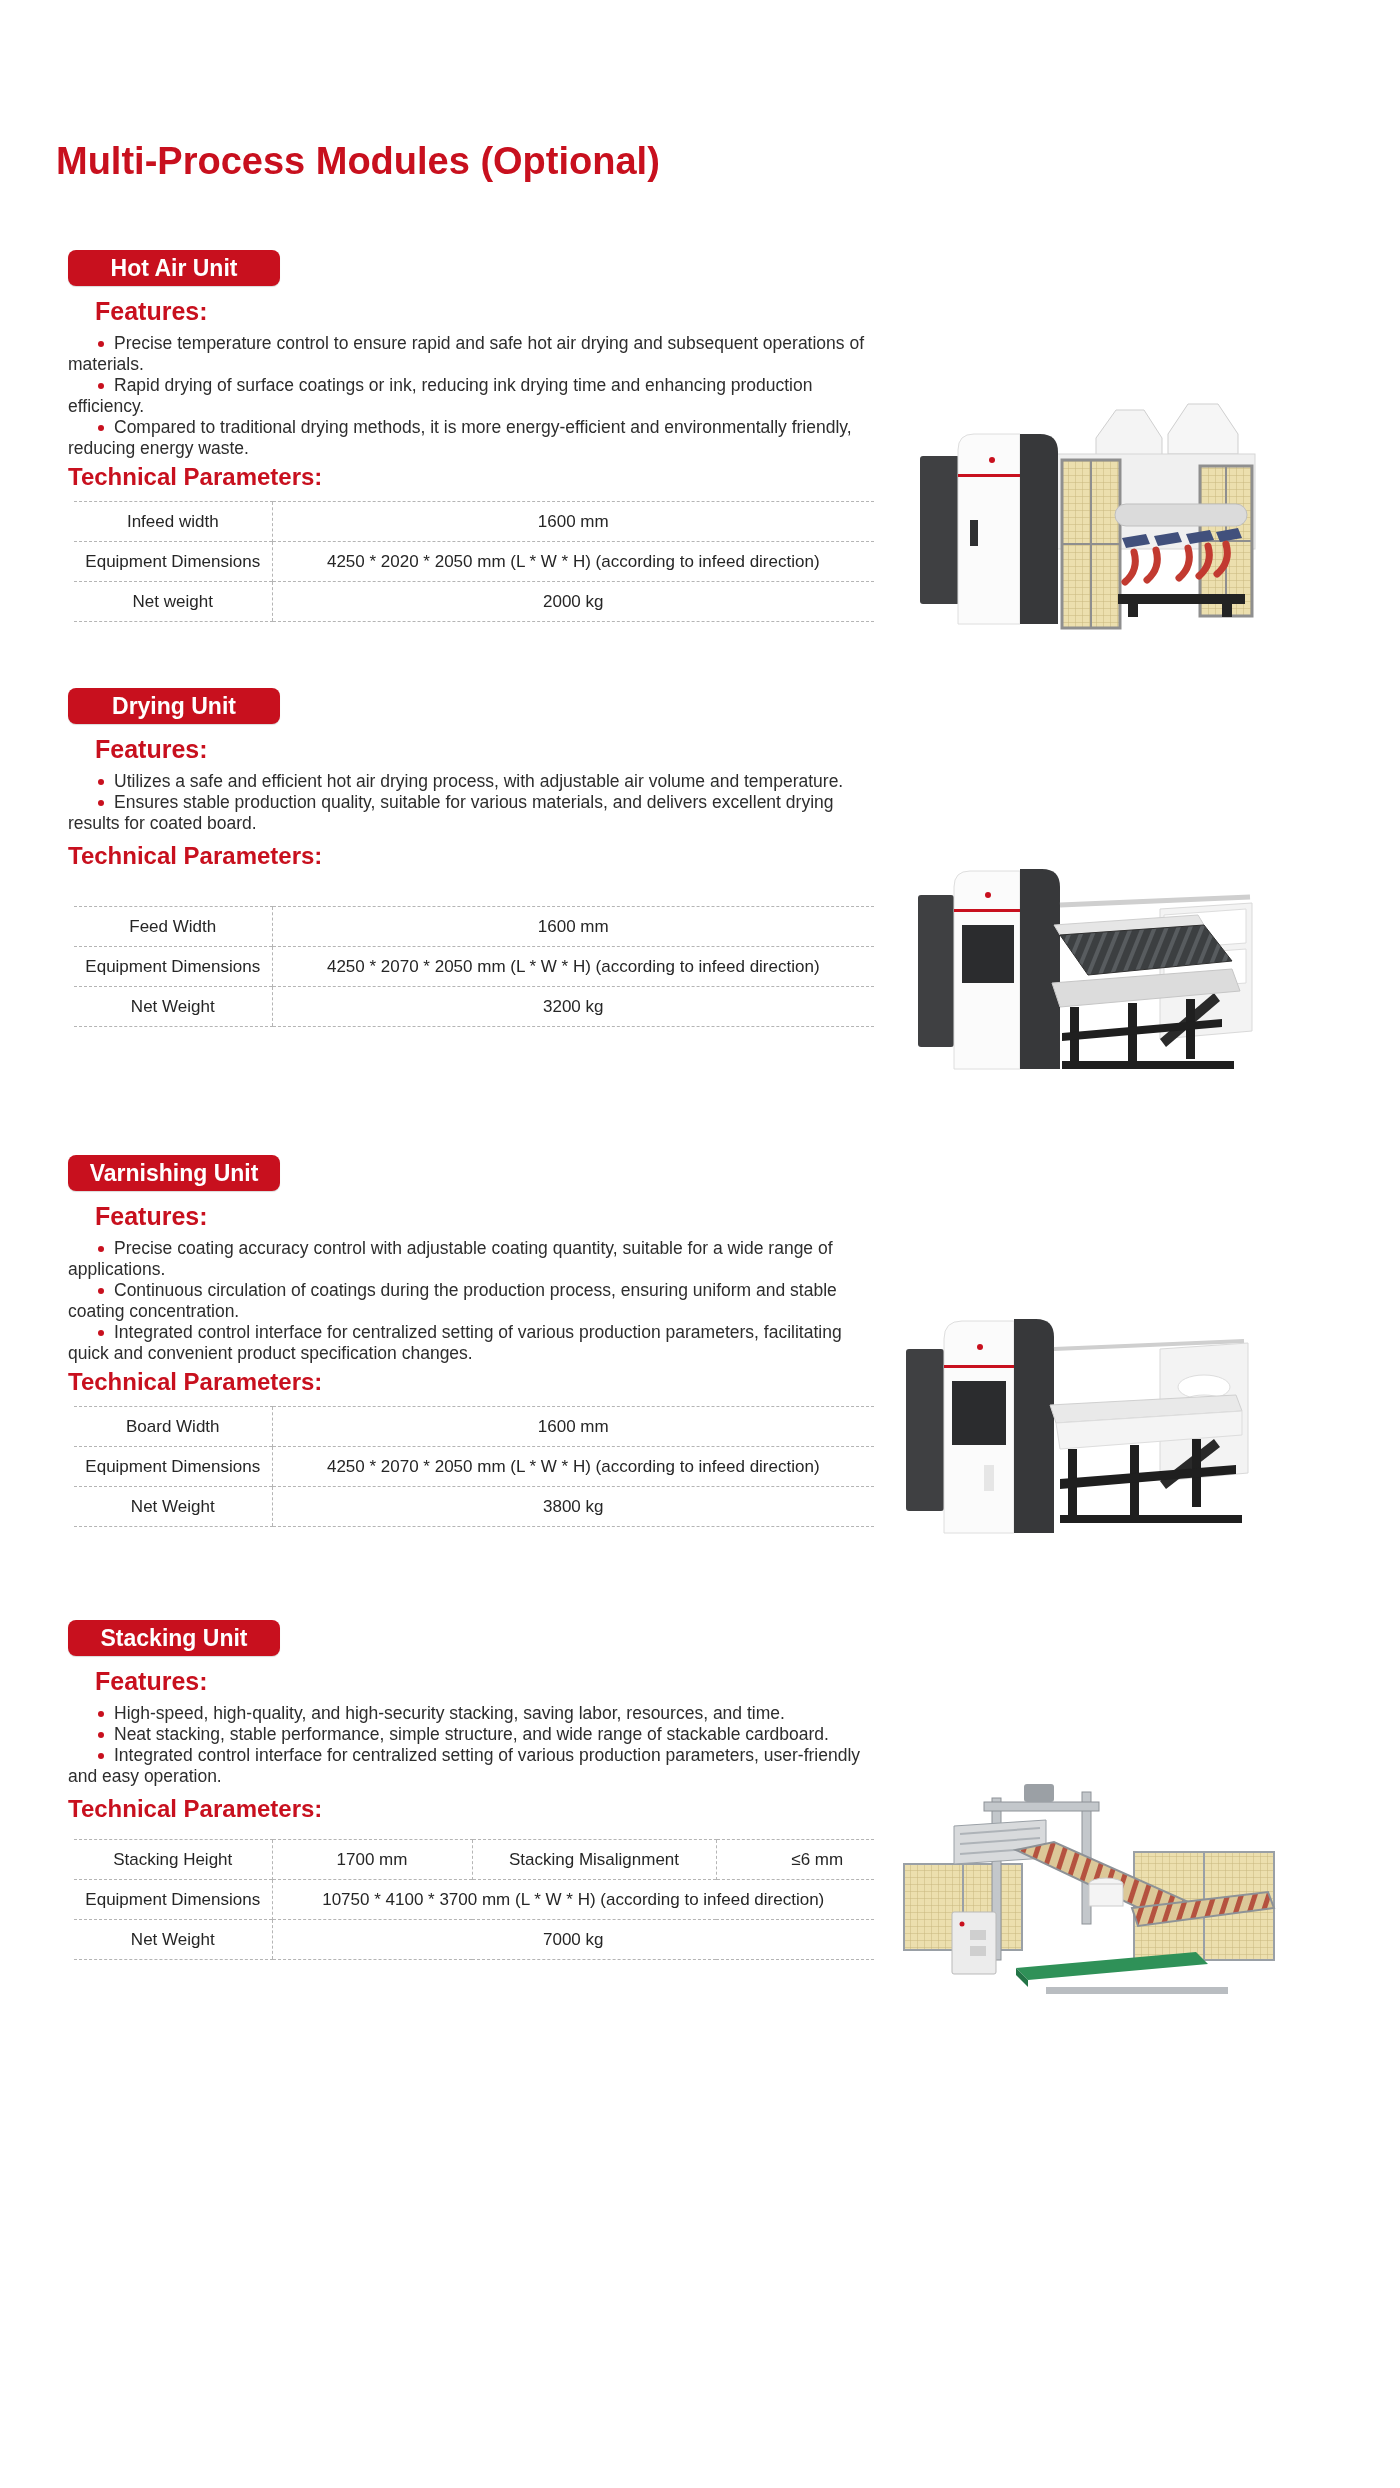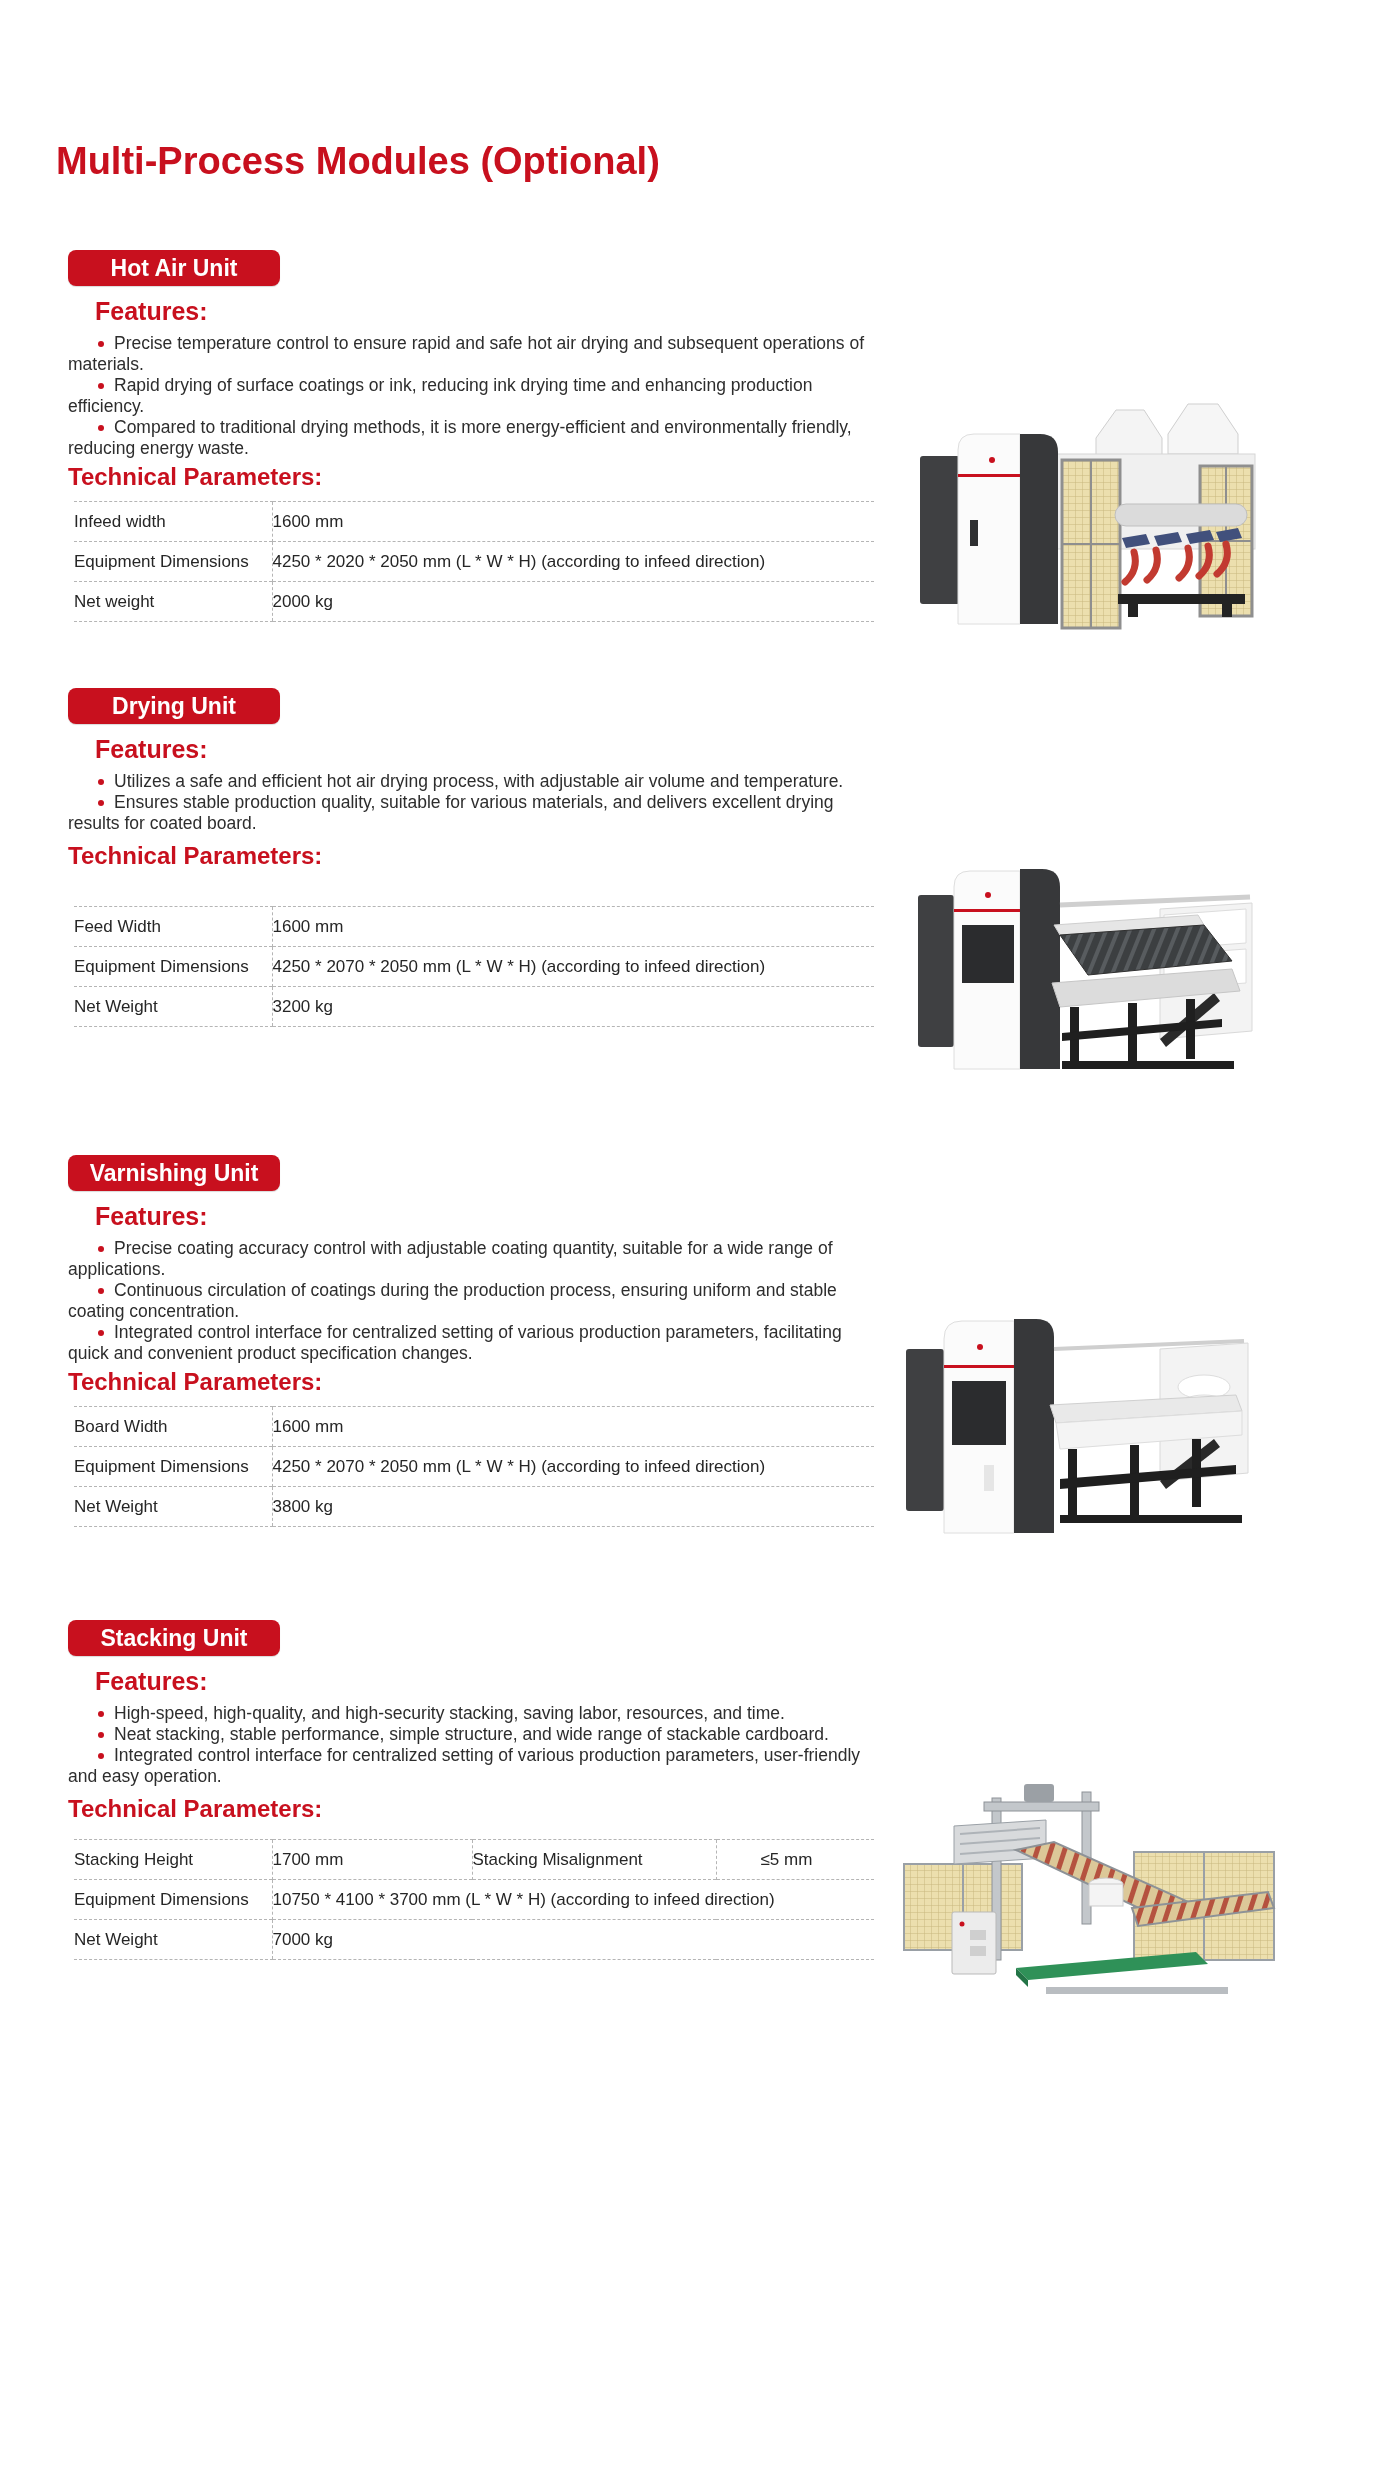--- a/index.html
+++ b/index.html
@@ -39,21 +39,21 @@
   .tech-params{
     margin:4px 0 0 0;
     font-size:24px;font-weight:bold;color:#c8101e;
   }
   table.ptable{
     margin:10px 0 0 6px;border-collapse:collapse;table-layout:fixed;width:800px;
   }
   table.ptable td{
     height:39px;font-size:17px;color:#262626;
     border-top:1px dashed #b5b5b5;
-    padding:0;vertical-align:middle;white-space:nowrap;overflow:hidden;
+    padding:0;vertical-align:middle;white-space:nowrap;overflow:hidden;text-align:center;
   }
   table.ptable tr:last-child td{border-bottom:1px dashed #b5b5b5;}
   td.lbl{padding-left:12px;}
   td.val{padding-left:52px;}
   td.lbl2{padding-left:16px;}
   td.vdiv{border-left:1px dashed #b5b5b5;}
   .machine{position:absolute;}
   .m1{left:900px;top:148px;}
   .m2{left:902px;top:155px;}
   .m3{left:892px;top:138px;}
@@ -282,21 +282,21 @@
             <col style="width:198px">
             <col style="width:200px">
             <col style="width:244px">
             <col style="width:158px">
           </colgroup>
         <tbody>
         <tr>
           <td class="lbl">Stacking Height</td>
           <td class="val vdiv">1700 mm</td>
           <td class="lbl2 vdiv">Stacking Misalignment</td>
-          <td class="val vdiv" style="padding-left:44px">≤5 mm</td>
+          <td class="val vdiv" style="padding-left:44px">≤6 mm</td>
         </tr>
         <tr>
           <td class="lbl">Equipment Dimensions</td>
           <td class="val vdiv" colspan="3">10750 * 4100 * 3700 mm (L * W * H) (according to infeed direction)</td>
         </tr>
         <tr>
           <td class="lbl">Net Weight</td>
           <td class="val vdiv" colspan="3">7000 kg</td>
         </tr>
       </tbody>

